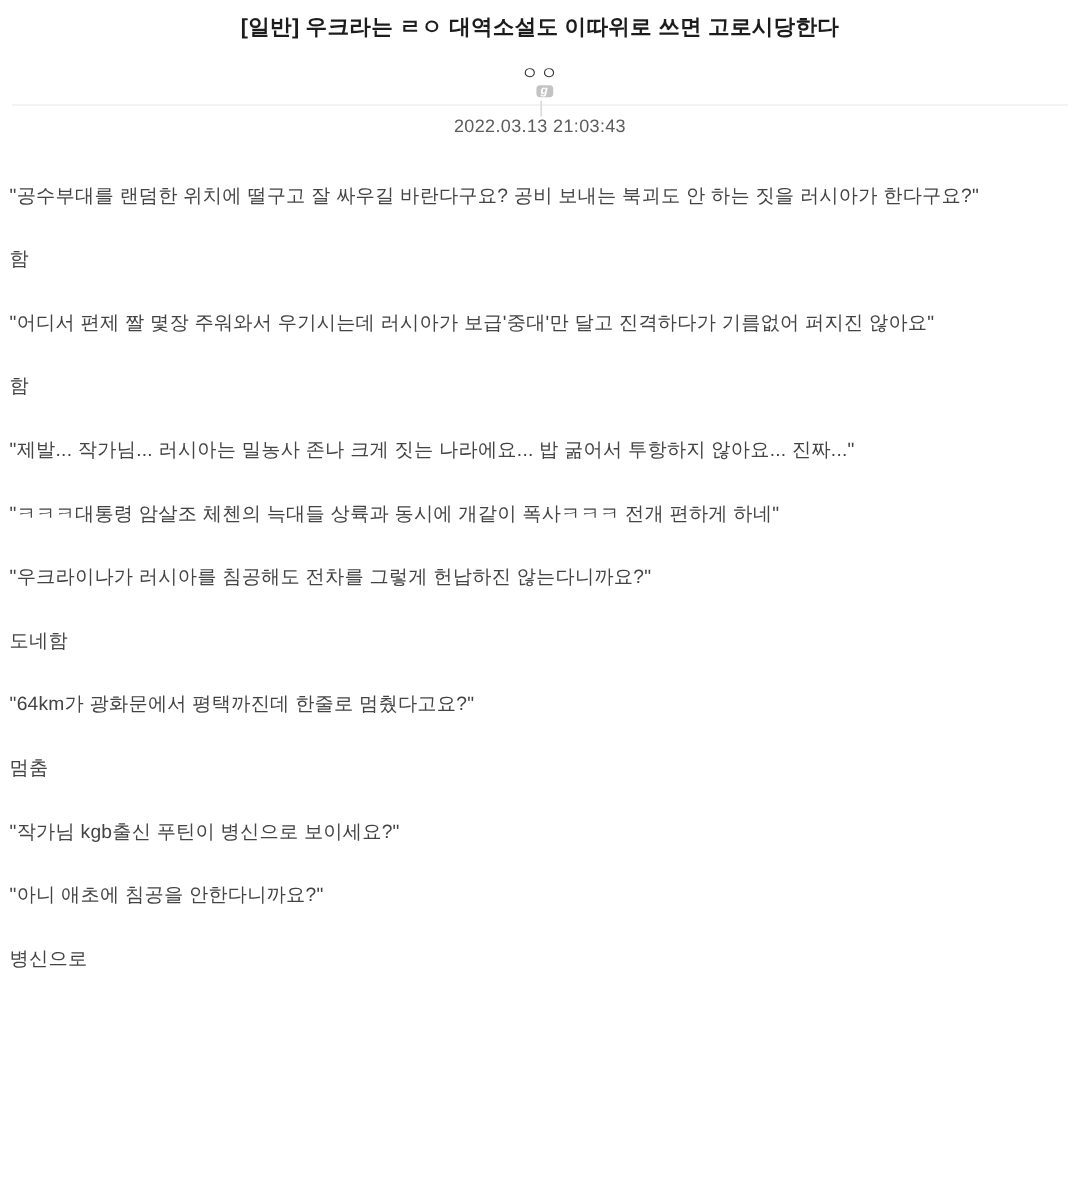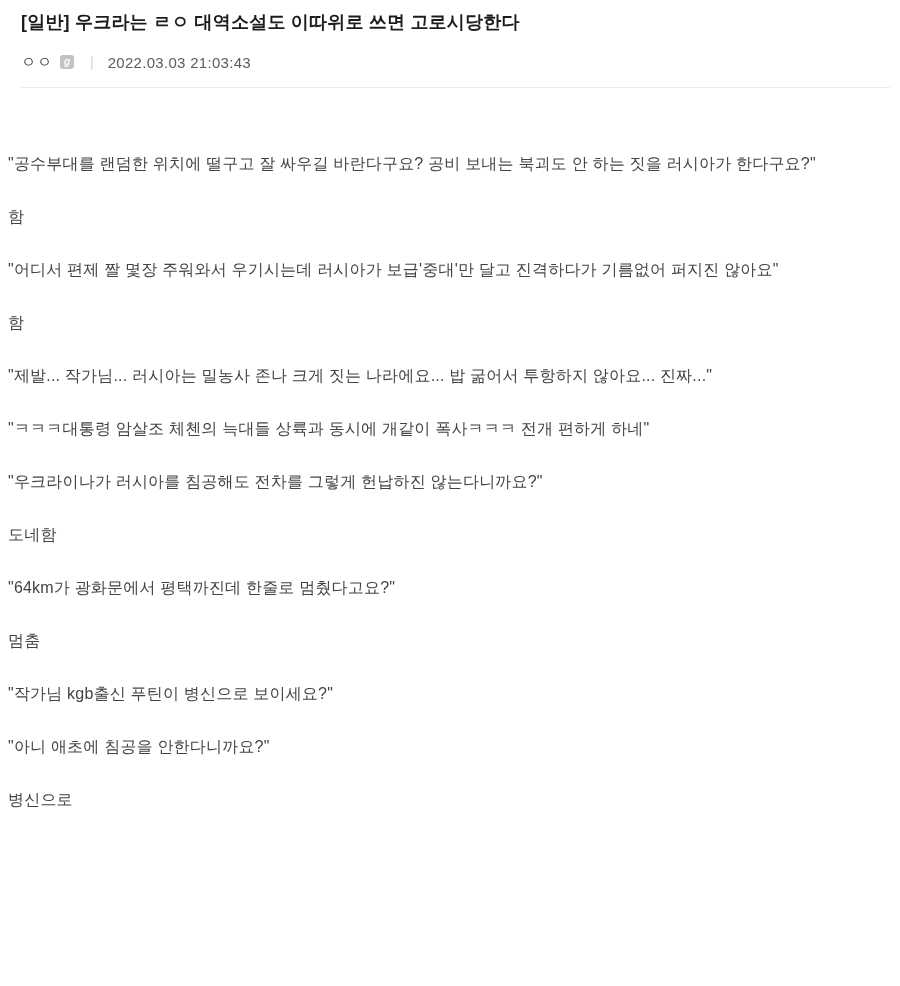--- a/index.html
+++ b/index.html
@@ -4,34 +4,36 @@
 <style>
   * { margin: 0; padding: 0; box-sizing: border-box; }
   html, body {
     width: 900px;
     height: 986px;
     background: #ffffff;
     overflow: hidden;
     font-family: "Liberation Sans", "DejaVu Sans", sans-serif;
   }
   .post-header {
-    padding: 10px 10px 0 21px;
+    padding: 10px 10px 0 10px;
+    text-align: center;
   }
   .post-title {
     font-size: 18px;
     font-weight: bold;
     color: #1c1c1c;
     line-height: 24px;
     letter-spacing: 0.2px;
   }
   .post-meta {
     margin-top: 18px;
     display: flex;
     align-items: center;
     height: 20px;
+    flex-direction: column;
   }
   .author-nick {
     font-size: 15px;
     color: #333333;
     letter-spacing: 1px;
     cursor: pointer;
   }
   .gallog-badge {
     display: inline-flex;
     align-items: center;
@@ -79,21 +81,21 @@
 </head>
 <body>
 
 <div class="post-header">
   <h1 class="post-title">[일반] 우크라는 ㄹㅇ 대역소설도 이따위로 쓰면 고로시당한다</h1>
 
   <div class="post-meta">
     <span class="author-nick">ㅇㅇ</span>
     <span class="gallog-badge">g</span>
     <span class="meta-separator">|</span>
-    <span class="post-date">2022.03.03 21:03:43</span>
+    <span class="post-date">2022.03.13 21:03:43</span>
   </div>
 
   <hr class="header-divider">
 </div>
 
 <div class="post-body">
   <p>"공수부대를 랜덤한 위치에 떨구고 잘 싸우길 바란다구요? 공비 보내는 북괴도 안 하는 짓을 러시아가 한다구요?"</p>
   <p>함</p>
   <p>"어디서 편제 짤 몇장 주워와서 우기시는데 러시아가 보급'중대'만 달고 진격하다가 기름없어 퍼지진 않아요"</p>
   <p>함</p>

